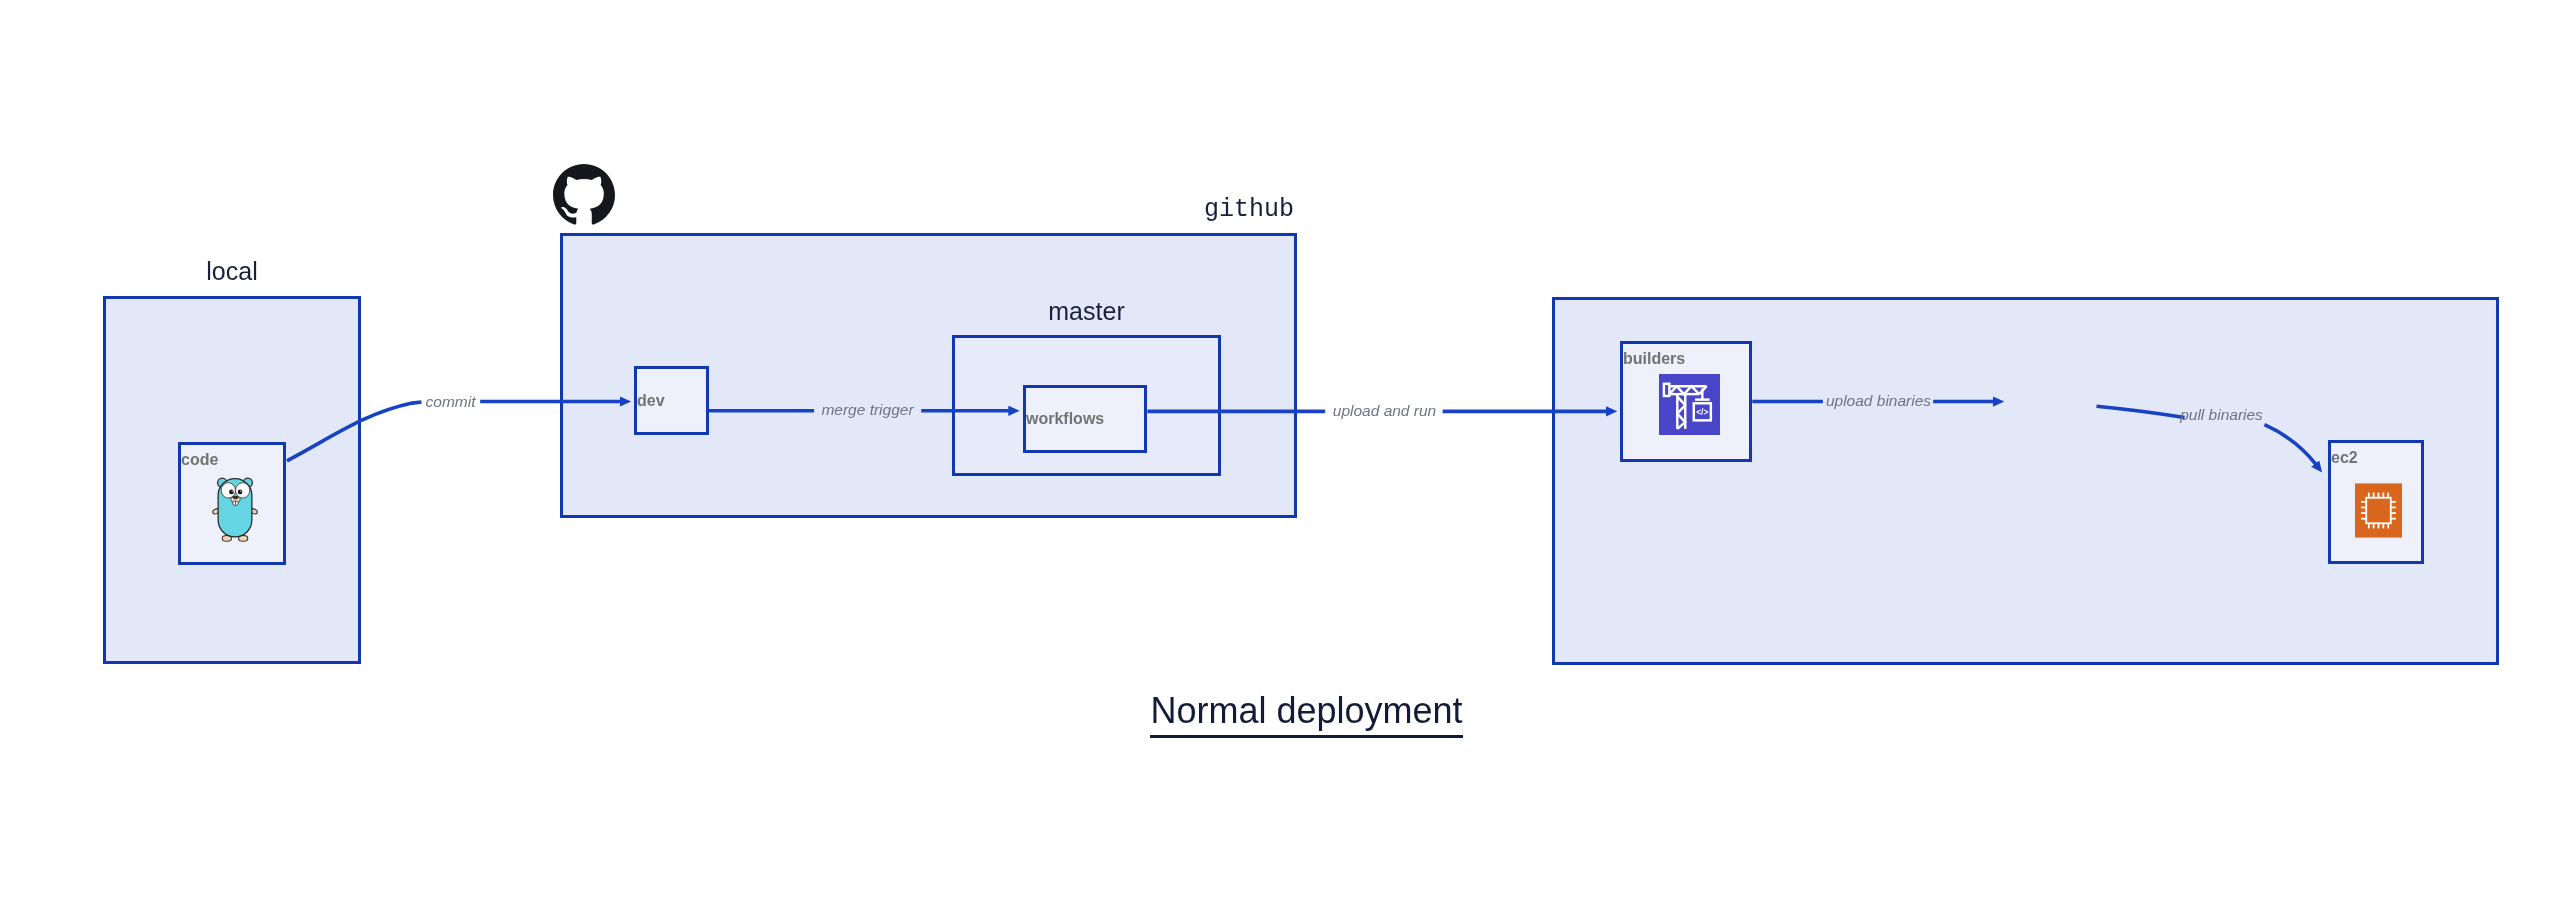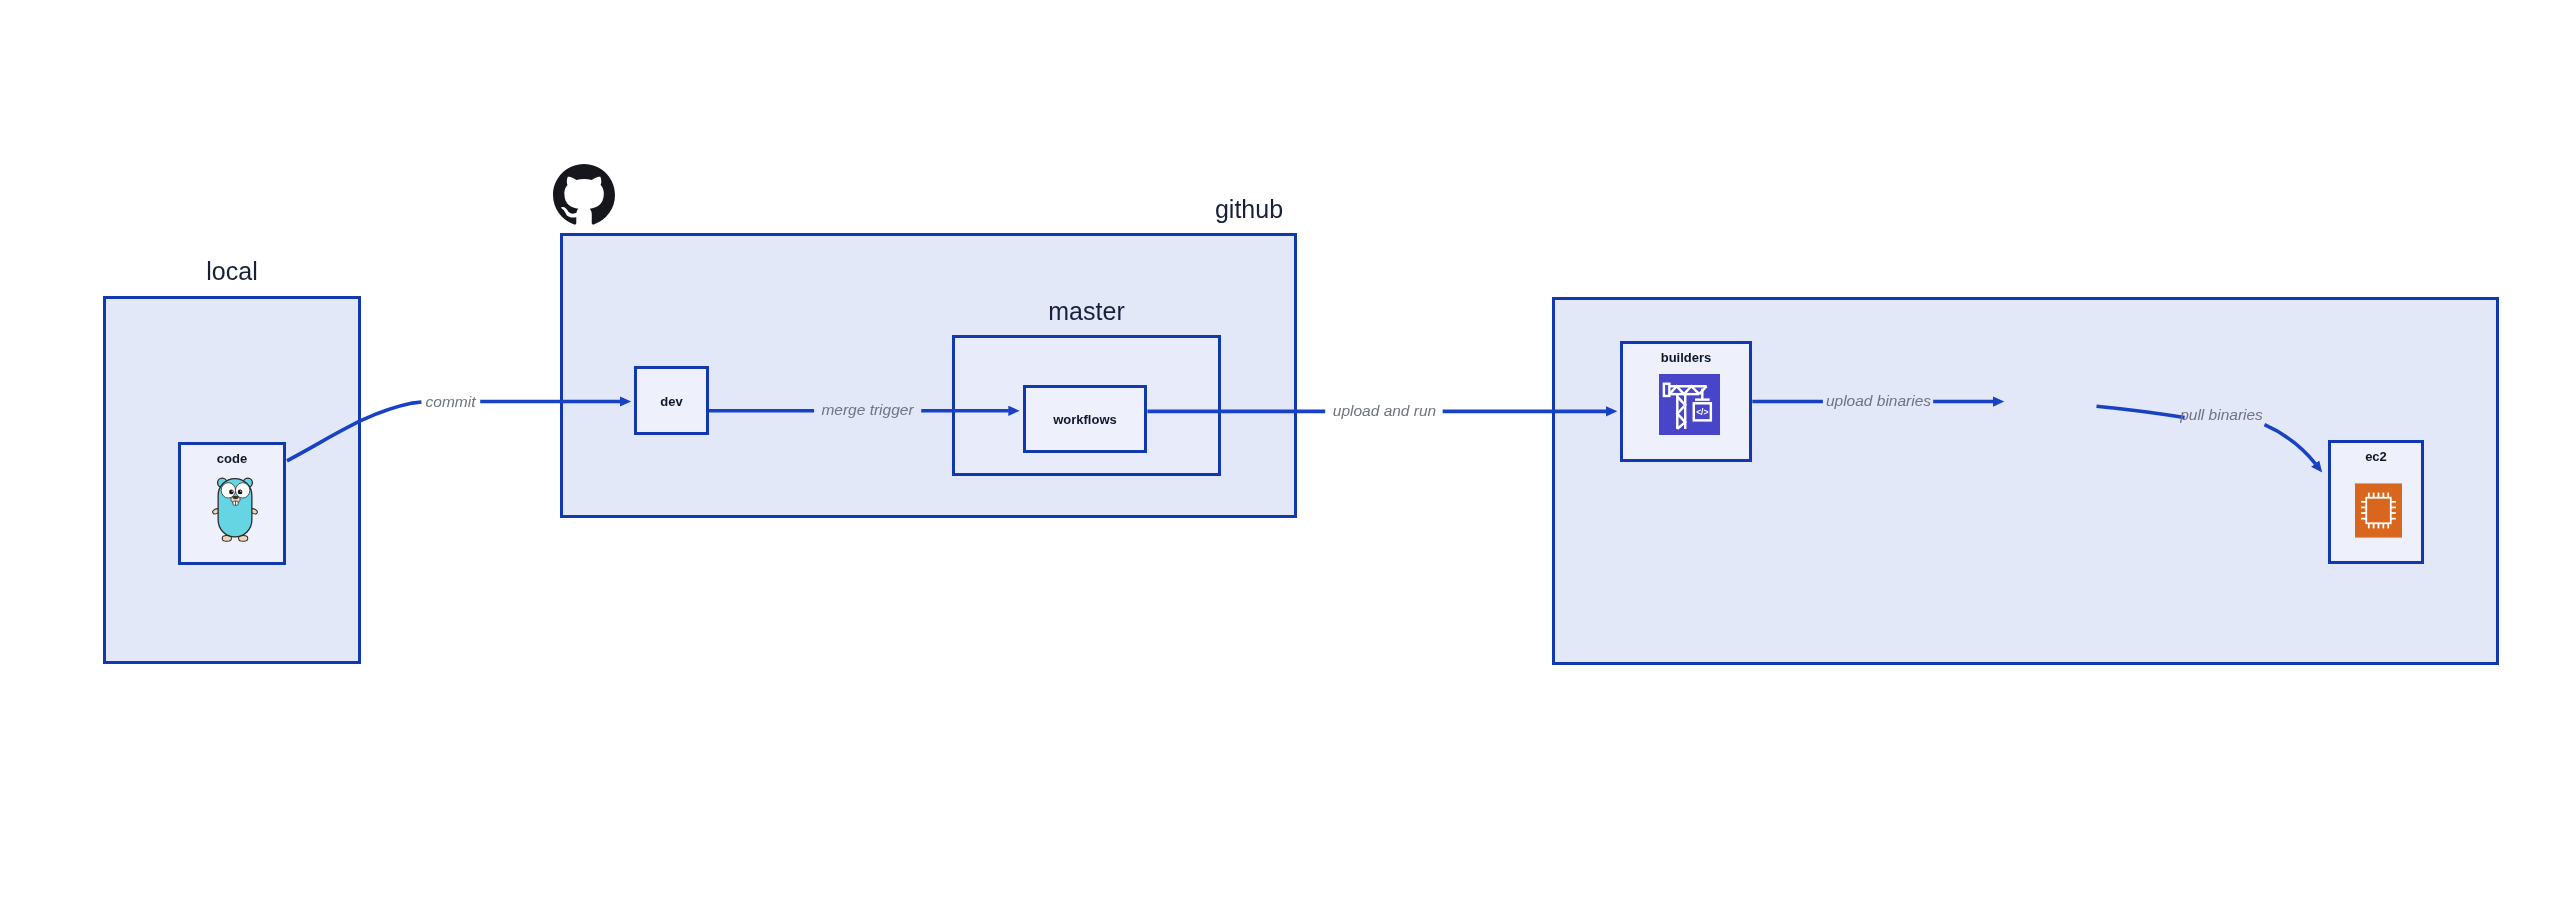--- a/index.html
+++ b/index.html
@@ -10,35 +10,35 @@
   .container{position:absolute;background:#E2E8F8;border:3.1px solid #1238B0;box-sizing:border-box;}
   #box-local  {left:103px; top:296px; width:258px; height:368px;}
   #box-github {left:560px;top:233px; width:737px;height:285px;}
   #box-master {left:952px;top:335px; width:269px; height:141px;background:#E8ECFA;}
   #box-aws    {left:1552px;top:297px; width:947px;height:368px;}
 
   
   .container-label{position:absolute;color:#19203C;font-size:25px;font-weight:500;
                    text-align:center;line-height:29px;}
   #label-local  {left:103px; top:257px; width:258px;}
-  #label-github {left:1133px;top:195px; width:232px;}
+  #label-github {left:1133px;top:195px; width:232px;font-family:Liberation Mono, monospace;}
   #label-master {left:952px;top:297px; width:269px;}
   #label-aws    {left:1552px;top:258px; width:947px;}
 
   
   .node{position:absolute;background:#EEF1FC;border:3.1px solid #1238B0;box-sizing:border-box;}
   #node-code     {left:178px; top:442px;width:108px;height:123px;}
   #node-dev      {left:634px;top:366px;width:75px;height:69px;}
   #node-workflows{left:1023px;top:385px;width:124px;height:68px;}
   #node-builders {left:1620px;top:341px;width:132px;height:121px;}
   #node-s3       {left:2007px;top:340px;width:89px;height:120px;}
   #node-ec2      {left:2328px;top:440px;width:96px;height:124px;}
 
-  .node-label{position:absolute;width:100%;text-align:center;color:#0f172a;
-              font-weight:700;font-size:13px;}
+  .node-label{position:absolute;width:100%;color:#737373;
+              font-weight:700;font-size:16px;}
   .node-label.top{top:6.2px;}
   .node-label.middle{top:50%;transform:translateY(-50%);}
 
   .node-icon{position:absolute;}
   #icon-gopher  {left:31px;top:28px;}          
   #icon-builders{left:36px;top:30px;}          
   #icon-s3      {left:21px;top:38px;}          
   #icon-ec2     {left:24px;top:40px;}          
 
   #icon-octocat{position:absolute;left:553px;top:164px;width:62px;height:62px;}
@@ -176,15 +176,18 @@
     <path class="edge" d="M 4069 788 C 4130 794, 4185 801, 4240 810"></path>
     <path class="edge" d="M 4395 824 C 4440 844, 4472 872, 4494 900" marker-end="url(#arrowhead)"></path>
   </svg>
 
   <div class="edge-label" id="elabel-commit">commit</div>
   <div class="edge-label" id="elabel-merge-trigger">merge trigger</div>
   <div class="edge-label" id="elabel-upload-and-run">upload and run</div>
   <div class="edge-label" id="elabel-upload-binaries">upload binaries</div>
   <div class="edge-label" id="elabel-pull-binaries">pull binaries</div>
 
+  <div id="title">
+    <span>Normal deployment</span>
+  </div>
 
 </div>
 
 
 </body></html>

